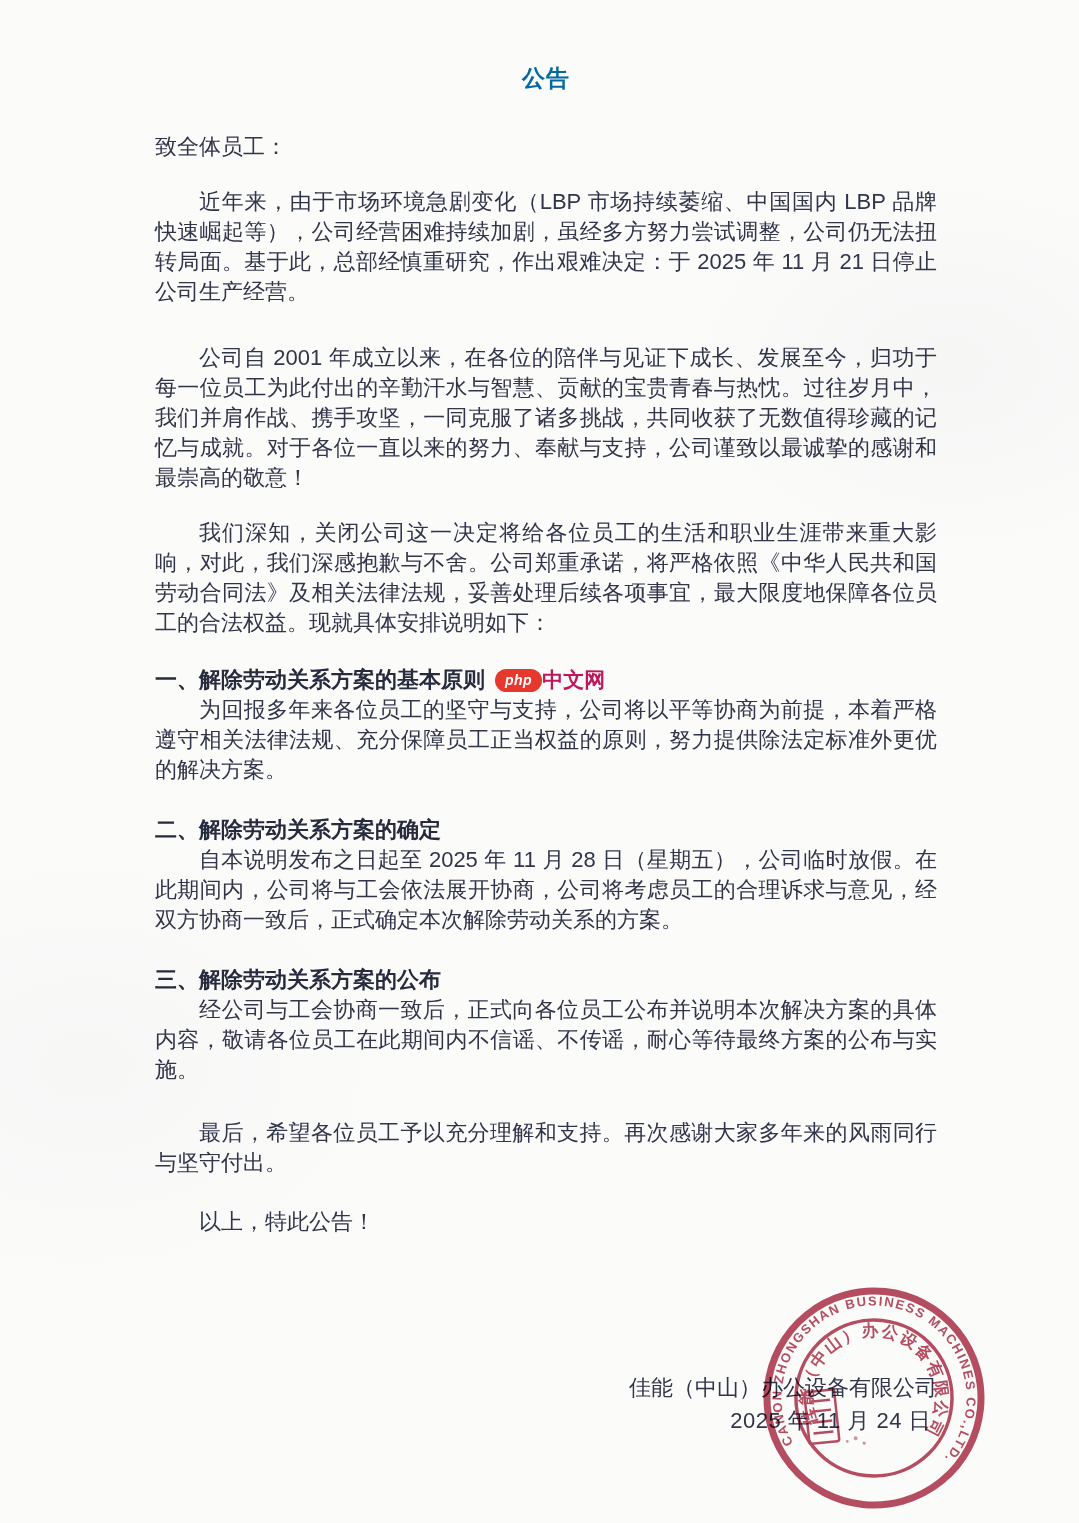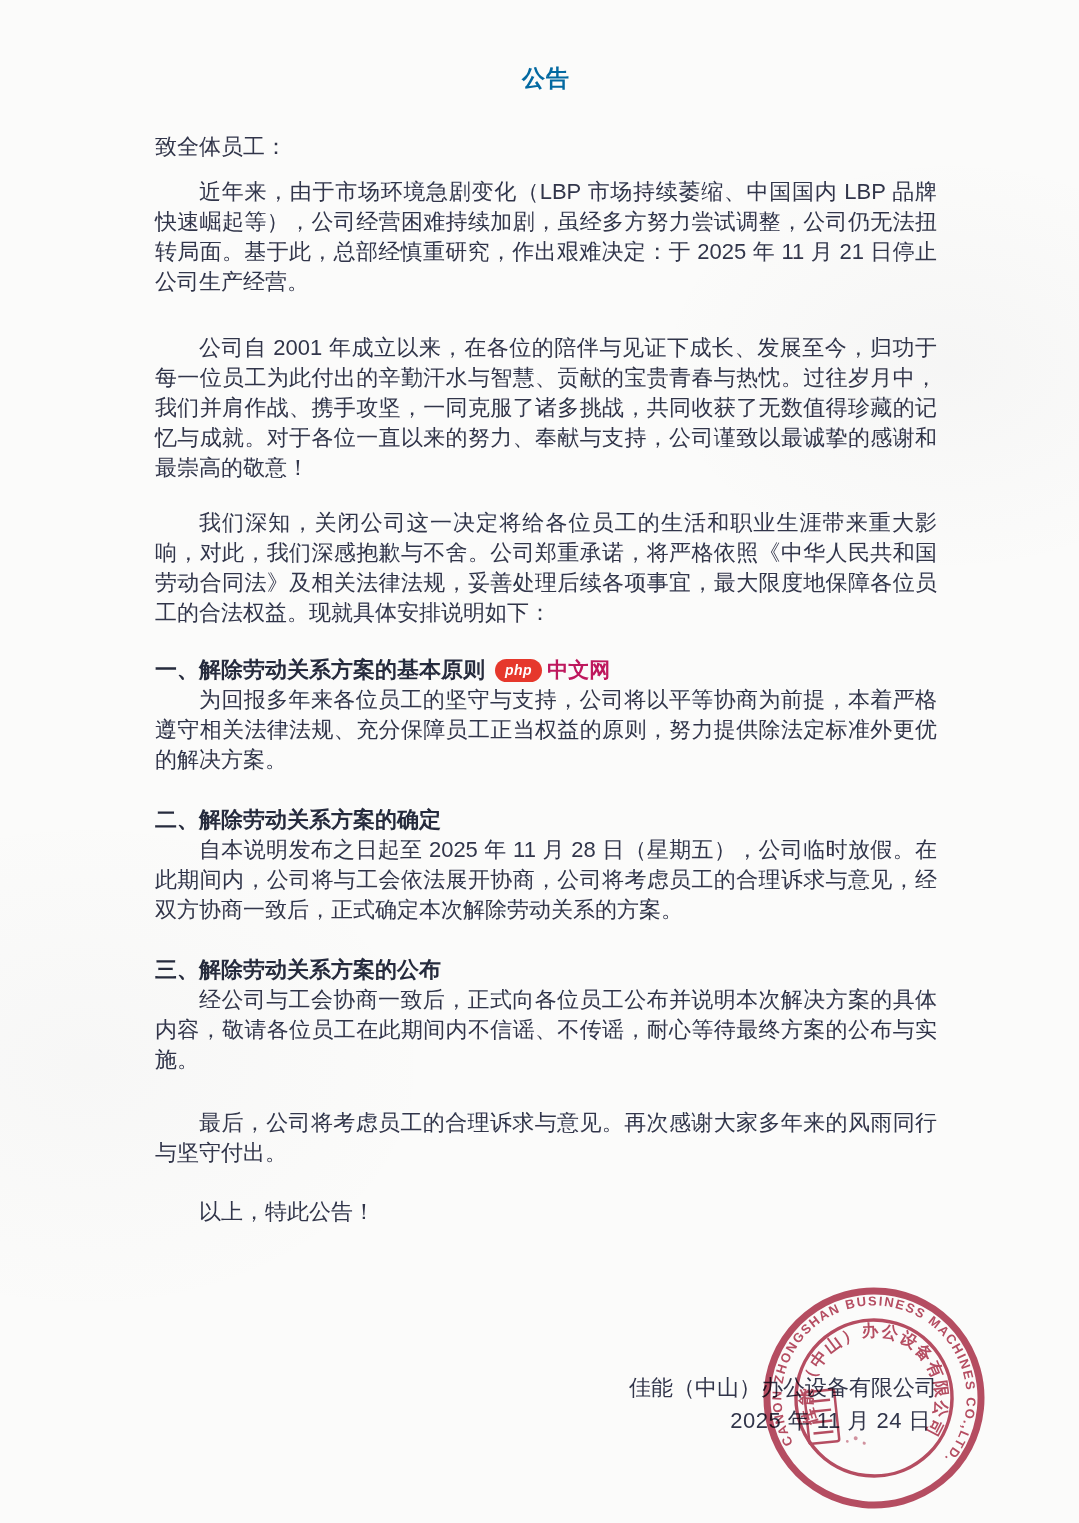--- a/index.html
+++ b/index.html
@@ -21,35 +21,35 @@
   }
   .title {
     padding-top:56px;
     text-align:center;
     font-size:23px; line-height:44px;
     font-weight:bold; color:#0369a1;
     letter-spacing:1px;
   }
   .salutation { margin-top:32px; }
   .para { text-indent:2em; text-align:justify; }
-  .p1 { margin-top:15px; }
+  .p1 { margin-top:25px; }
   .p2 { margin-top:36px; }
   .p3 { margin-top:25px; }
   .sec-heading {
     font-weight:bold; color:#262b3d;
     display:flex; align-items:center; gap:10px;
   }
   .h1 { margin-top:27px;text-align:center; }
   .h2 { margin-top:30px; }
   .h3 { margin-top:30px; }
   .sec-body { text-indent:2em; text-align:justify; }
   .closing { margin-top:33px; }
   .final-note { margin-top:29px; text-indent:2em; }
   
-  .phpcn-logo { display:inline-flex; align-items:center; gap:5px; font-weight:bold; }
+  .phpcn-logo { display:inline-flex; align-items:center; font-weight:bold; }
   .phpcn-badge {
     display:inline-block; background:#e6382c; color:#ffffff;
     font-style:italic; font-weight:bold; font-size:14px; line-height:23px;
     padding:0 10px; border-radius:12px; letter-spacing:0.5px;
   }
   .phpcn-text { color:#be185d; font-size:21px; font-weight:bold; }
   
   .signature {
     position:absolute; left:155px; top:1371px; width:782px;
     text-align:right; font-size:22px; line-height:33px; color:#31354a;
@@ -85,21 +85,21 @@
   <div class="sec-heading h2">
     <span>二、解除劳动关系方案的确定</span>
   </div>
   <p class="sec-body">自本说明发布之日起至 2025 年 11 月 28 日（星期五），公司临时放假。在此期间内，公司将与工会依法展开协商，公司将考虑员工的合理诉求与意见，经双方协商一致后，正式确定本次解除劳动关系的方案。</p>
 
   <div class="sec-heading h3">
     <span>三、解除劳动关系方案的公布</span>
   </div>
   <p class="sec-body">经公司与工会协商一致后，正式向各位员工公布并说明本次解决方案的具体内容，敬请各位员工在此期间内不信谣、不传谣，耐心等待最终方案的公布与实施。</p>
 
-  <p class="para closing">最后，公司将考虑员工的合理诉求与意见。再次感谢大家多年来的风雨同行与坚守付出。</p>
+  <p class="para closing">最后，希望各位员工予以充分理解和支持。再次感谢大家多年来的风雨同行与坚守付出。</p>
   <p class="final-note">以上，特此公告！</p>
 </div>
 
 <div class="signature">
   <div>佳能（中山）办公设备有限公司</div>
   <div class="date-line">2025 年 11 月 24 日</div>
 </div>
 
 <svg class="seal" viewBox="0 0 236 236">
   <g transform="rotate(6 118 118)" fill="none" stroke="#b03a52">

